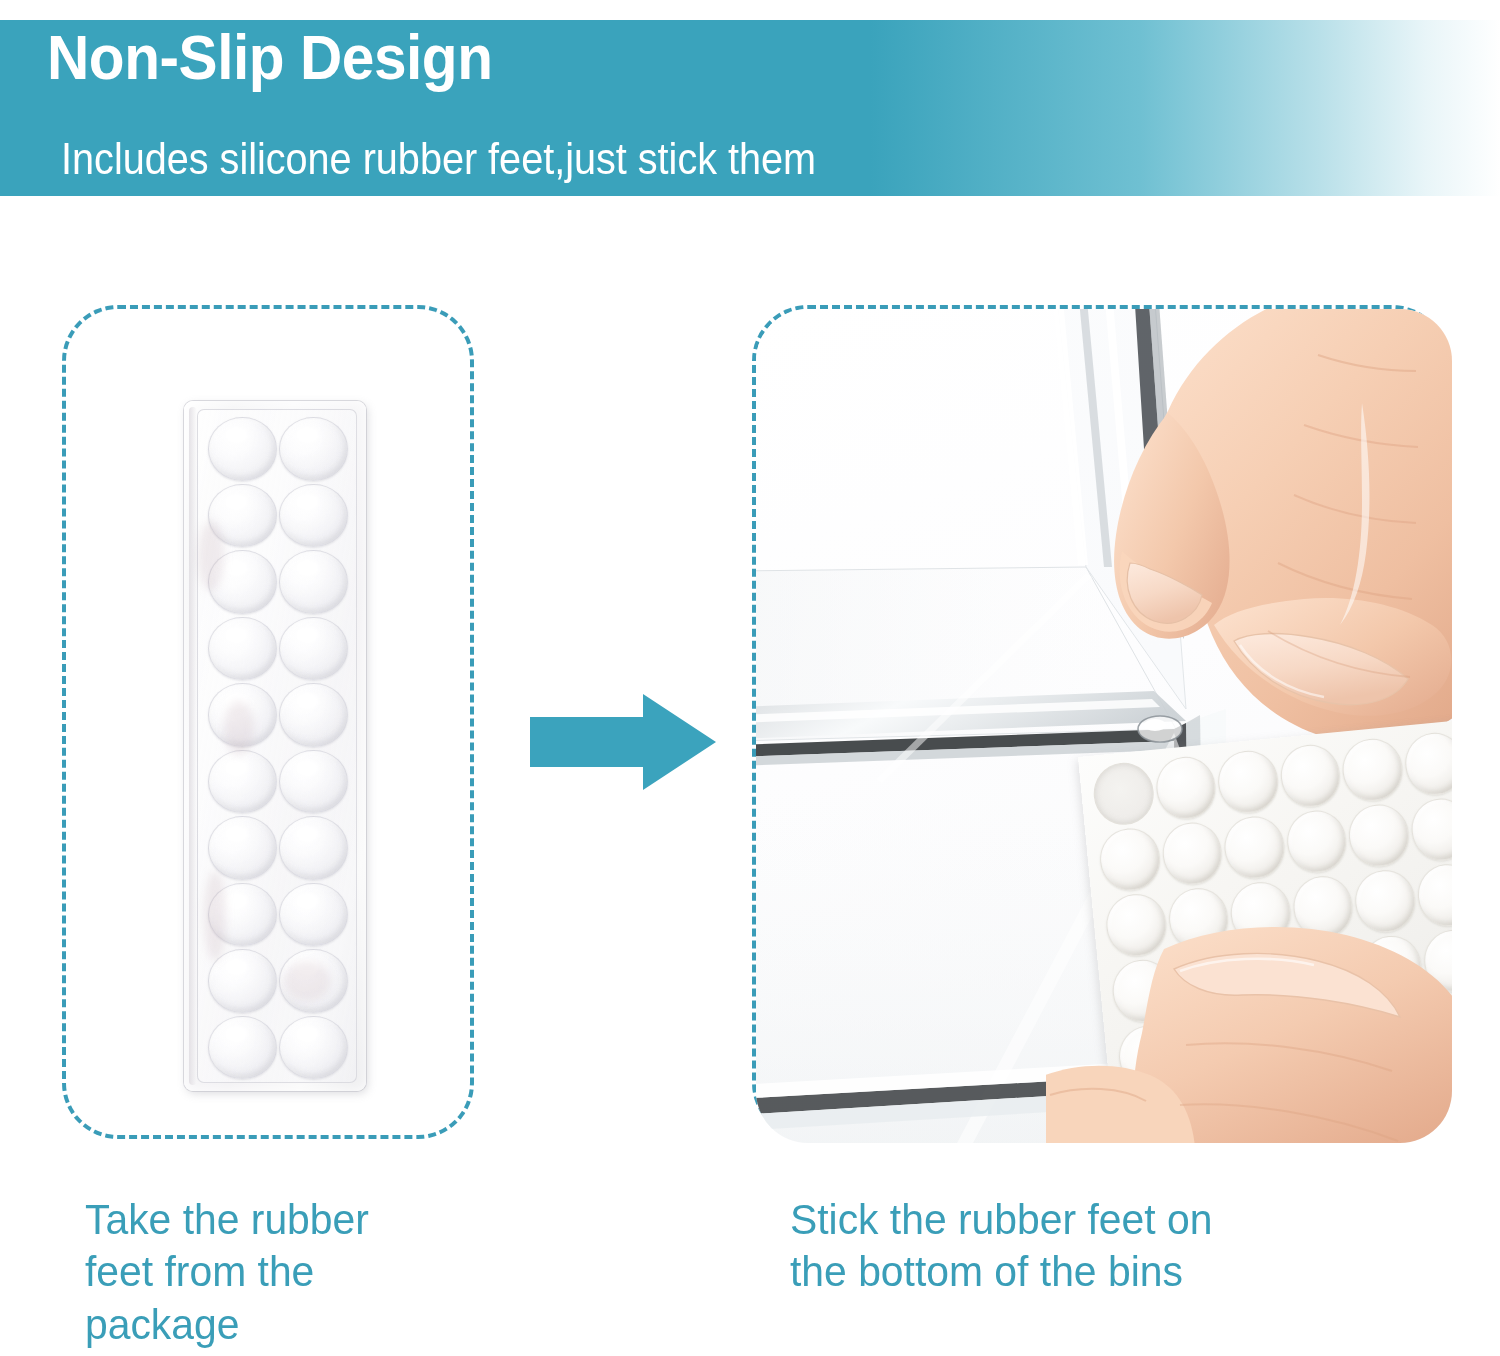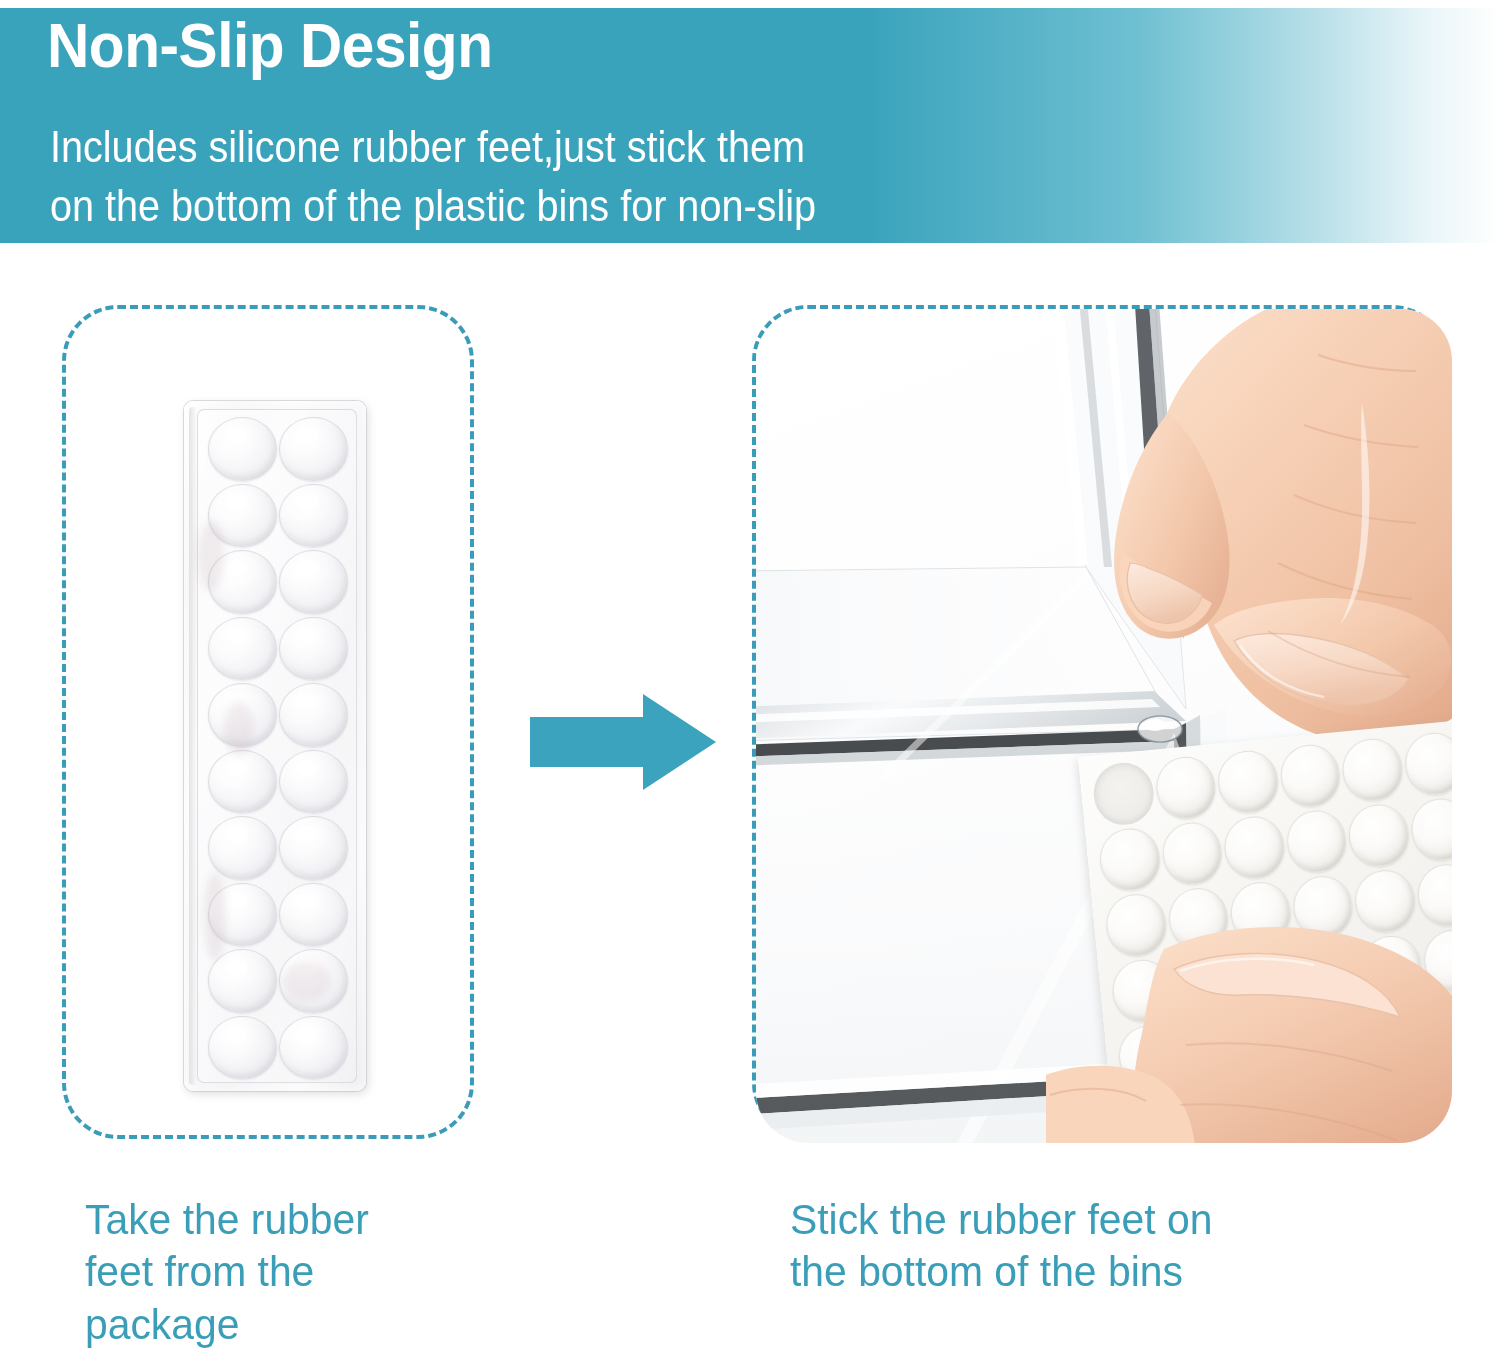--- a/index.html
+++ b/index.html
@@ -15,26 +15,27 @@
     width: 1500px;
     height: 1356px;
     background: #ffffff;
     overflow: hidden;
   }
 
   
   .banner {
     position: absolute;
     left: 0;
-    top: 8px;
+    top: 20px;
     width: 1500px;
-    height: 235px;
+    height: 176px;
     background: linear-gradient(to right,
                 #3aa3bc 0%, #3aa3bc 58%, #6fc0d2 76%,
                 #b9e0e9 88%, #e8f5f8 95%, #ffffff 100%);
+    text-align: right;
   }
   .banner-title {
     position: absolute;
     left: 47px;
     top: 6px;
     font-size: 63px;
     line-height: 1.0;
     font-weight: bold;
     color: #ffffff;
     letter-spacing: -0.5px;

